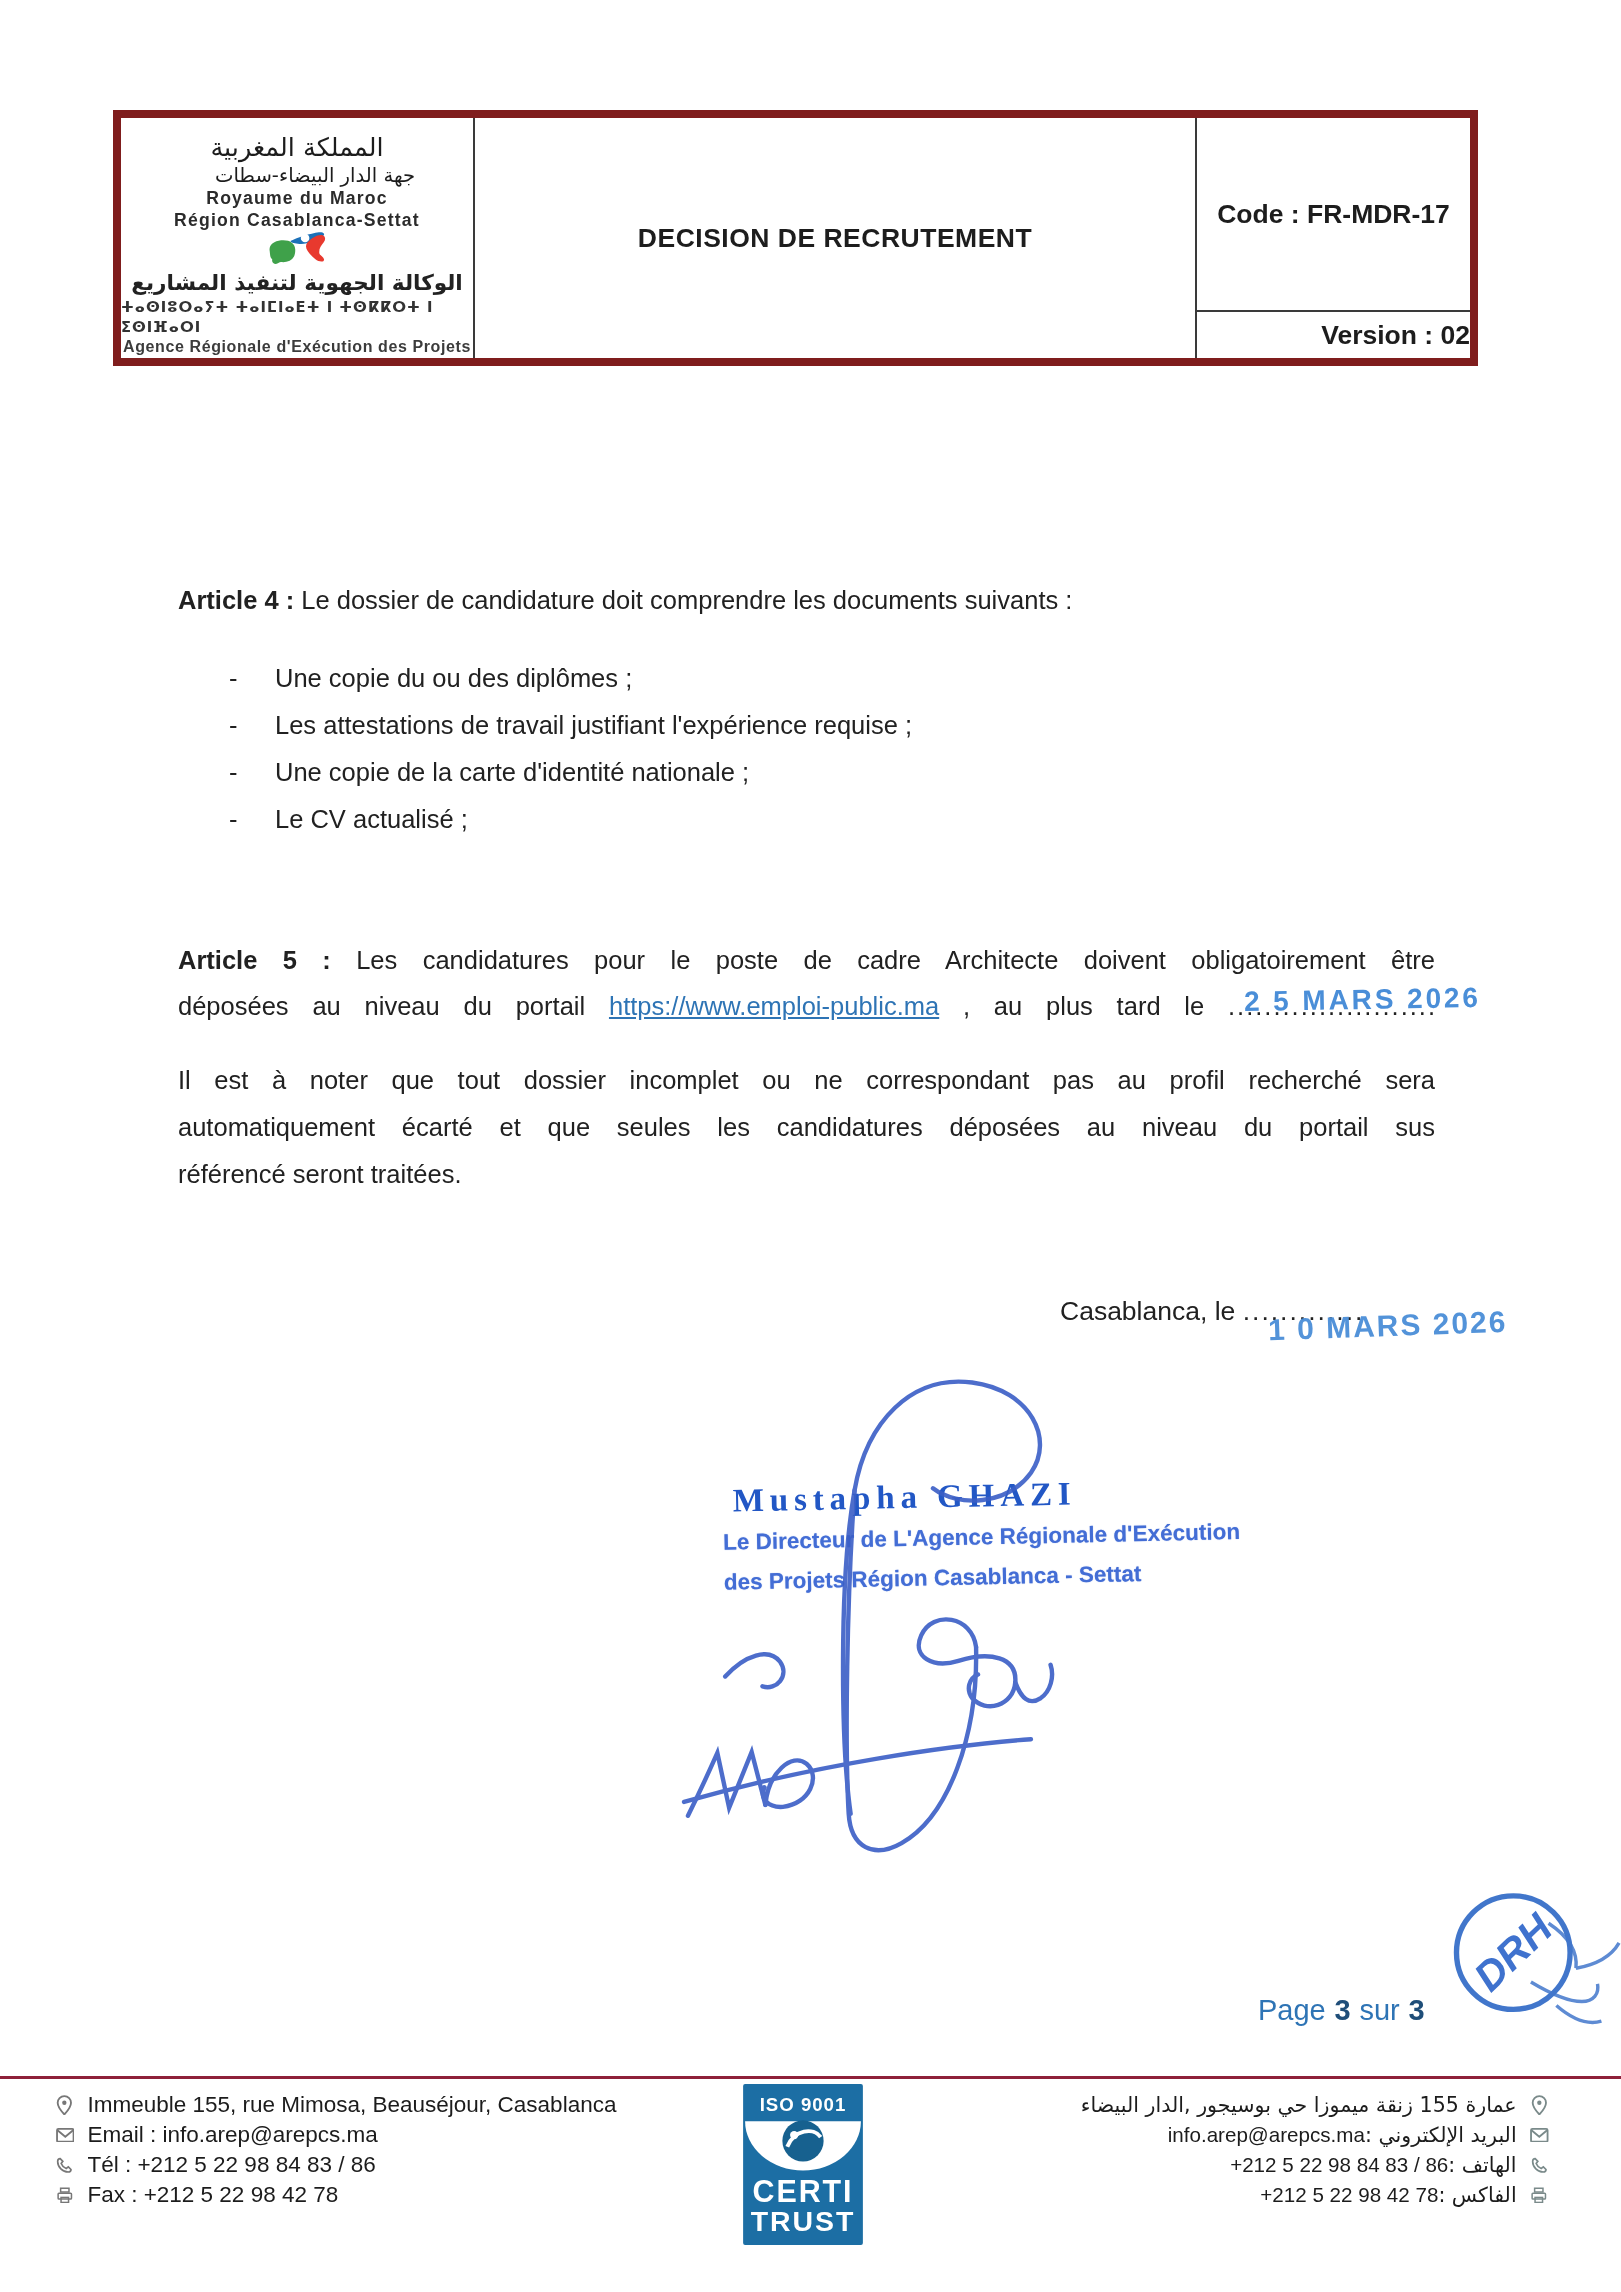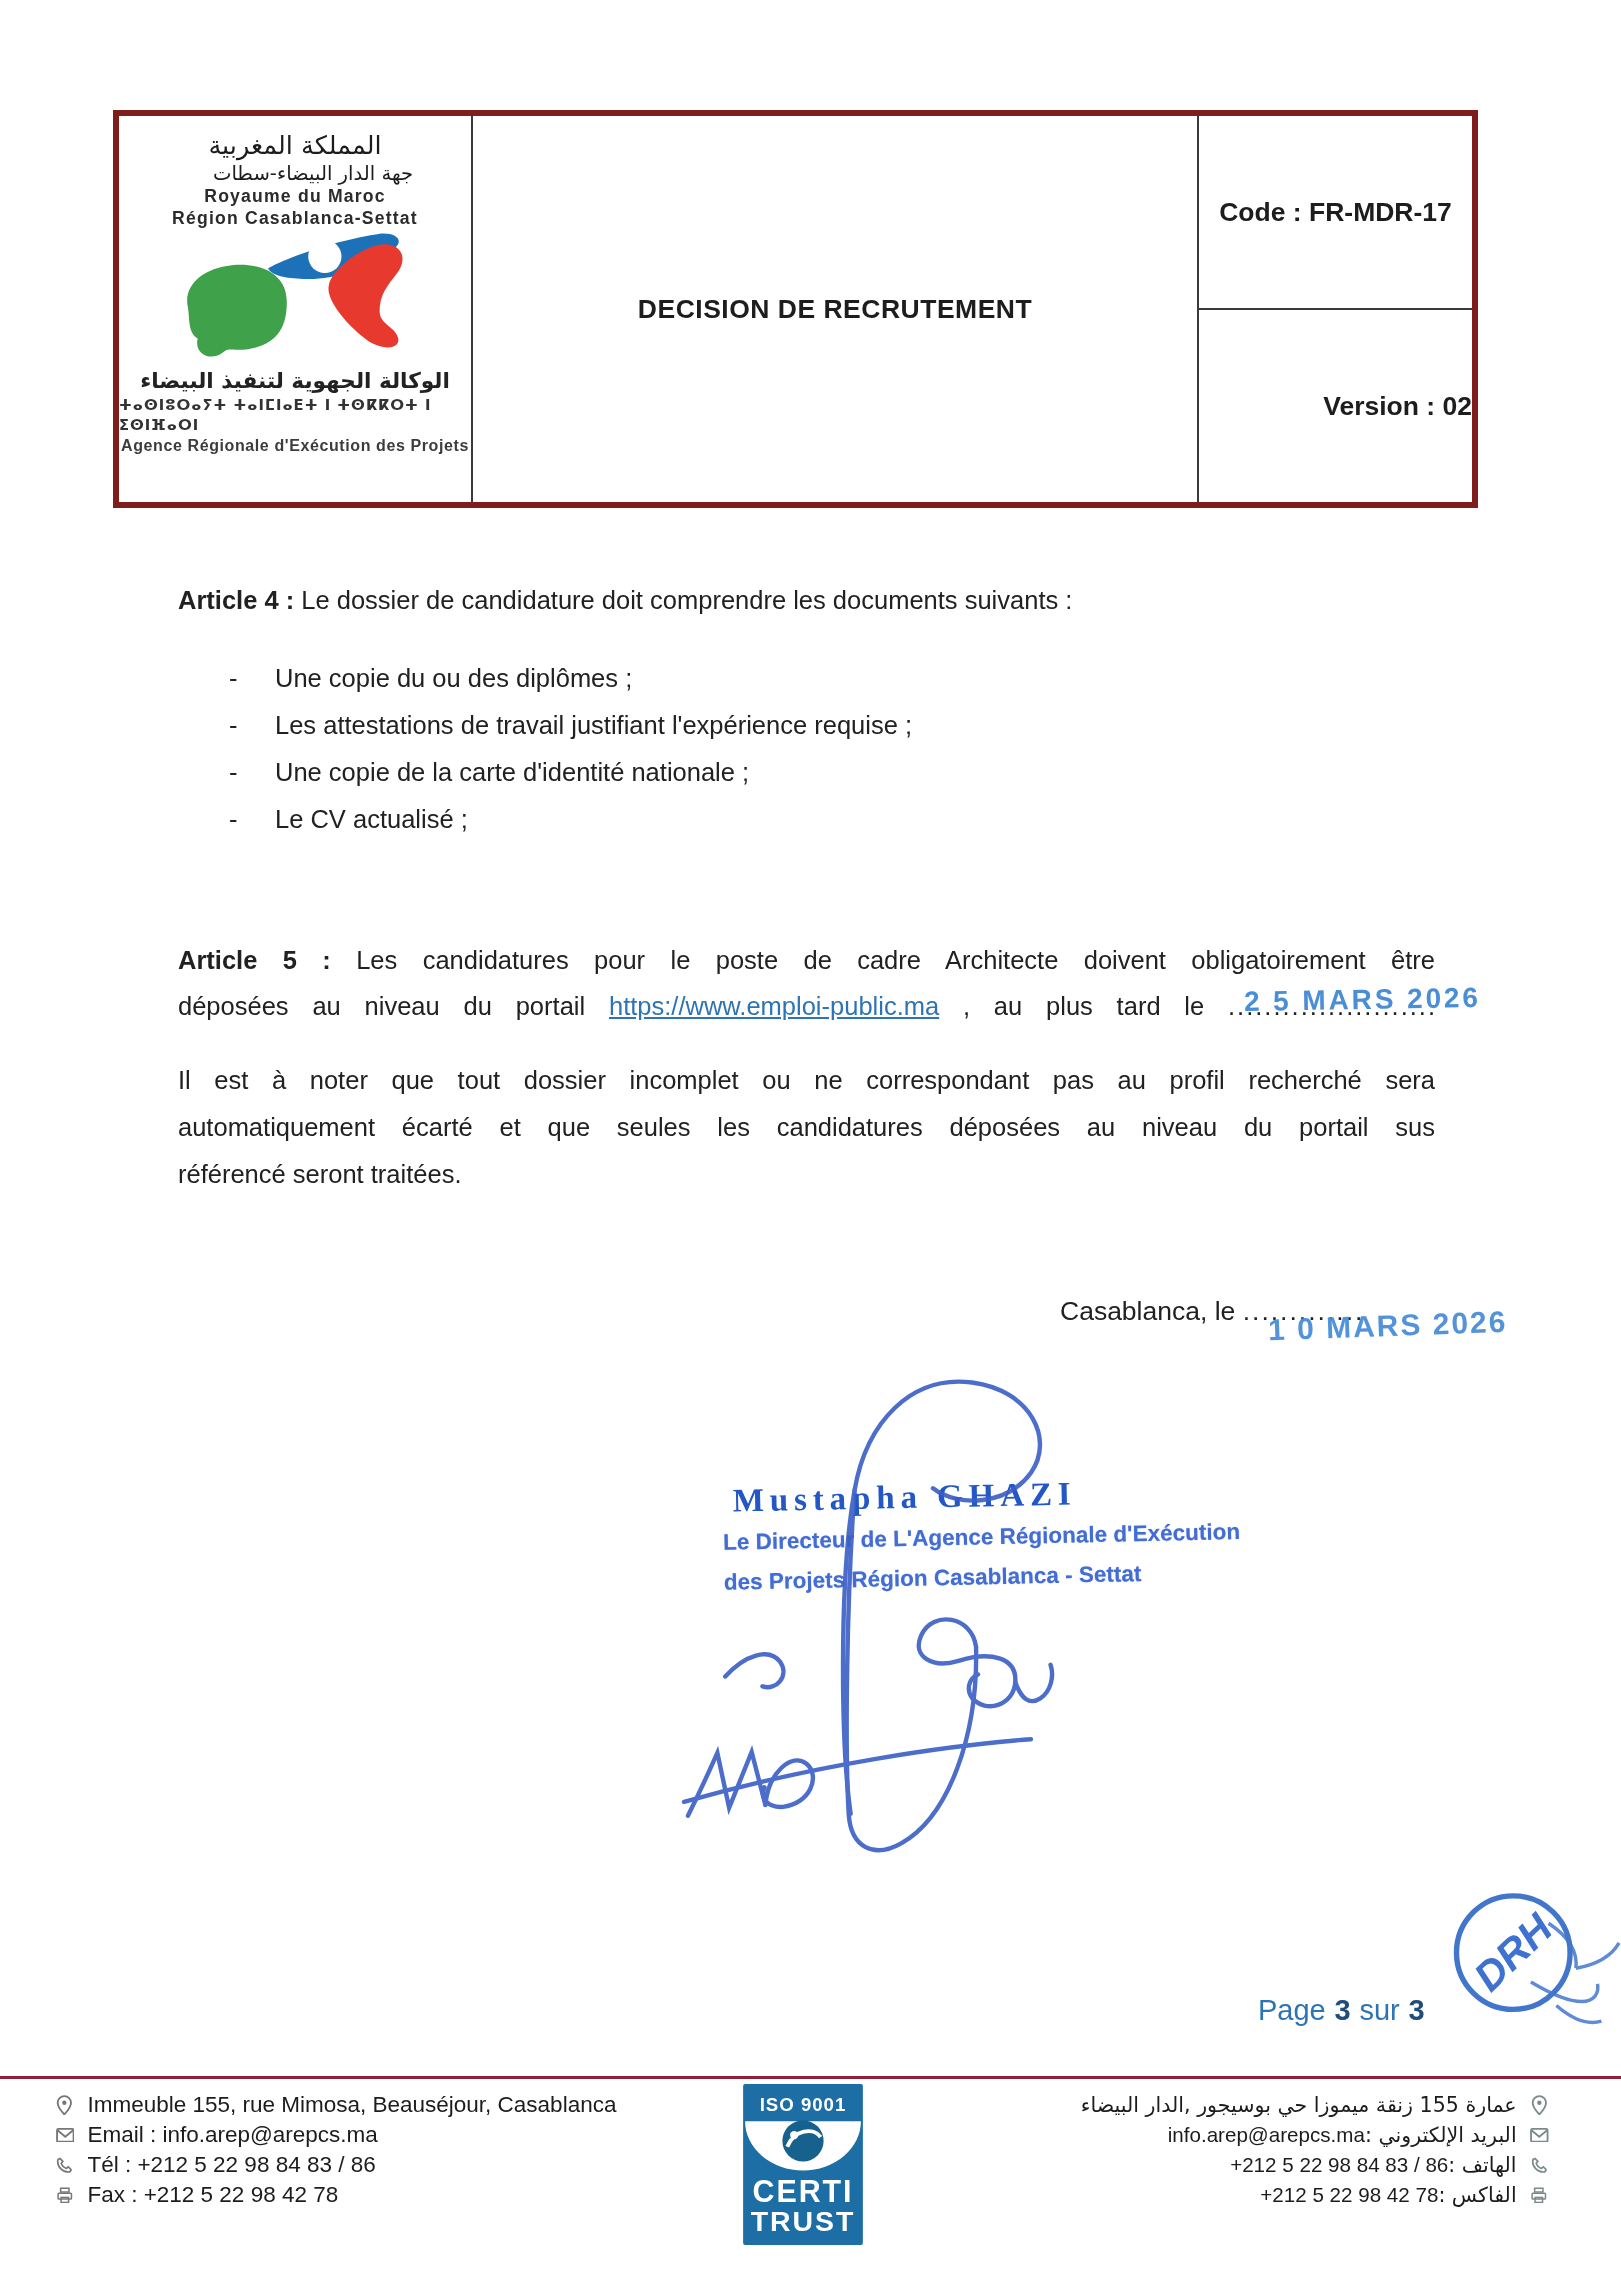--- a/index.html
+++ b/index.html
@@ -1,21 +1,21 @@
 <!DOCTYPE html>
 <html><head>
 <meta charset="utf-8">
 <style>
   html,body{margin:0;padding:0;background:#fff;}
   .page{position:relative;width:1621px;height:2293px;background:#fff;overflow:hidden;
         font-family:"Liberation Sans",sans-serif;color:#212121;}
 
   
-  .hdr{position:absolute;left:113px;top:110px;width:1365px;height:398px;
-       border:6px solid #7f1d1d;display:flex;box-sizing:border-box;}
+  .hdr{position:absolute;left:113px;top:110px;width:1365px;height:256px;
+       border:8px solid #7f1d1d;display:flex;box-sizing:border-box;}
   .hdr-logo-cell{width:354px;box-sizing:border-box;border-right:2px solid #3a3a3a;
        display:flex;flex-direction:column;align-items:center;padding-top:13.7px;}
   .hdr-title-cell{flex:1;display:flex;align-items:center;justify-content:center;}
   .hdr-code-cell{width:275px;box-sizing:border-box;border-left:2px solid #3a3a3a;
        display:flex;flex-direction:column;}
   .hdr-code-top{height:194px;box-sizing:border-box;border-bottom:2px solid #3a3a3a;
        display:flex;align-items:center;justify-content:center;}
   .hdr-code-bot{flex:1;display:flex;align-items:center;justify-content:flex-end;}
   .doc-title{font-weight:bold;font-size:26.5px;letter-spacing:0.5px;color:#1d1d1d;}
   .code-txt,.ver-txt{font-weight:bold;font-size:26.5px;color:#1d1d1d;}
@@ -90,21 +90,21 @@
       <svg width="235" height="135" viewBox="0 0 240 138">
         <path d="M 10,80 C 5,58 25,40 55,37 C 88,34 110,48 111,72 C 112,96 104,116 76,122
                  C 60,126 52,120 46,126 C 34,136 16,128 20,112 C 10,106 12,92 10,80 Z" fill="#3fa14a"></path>
         <path d="M 92,40 C 120,25 170,10 205,5 C 222,3 231,11 222,19 C 196,39 160,53 128,51
                  C 110,50 96,48 92,40 Z" fill="#1d71b8"></path>
         <circle cx="150" cy="28" r="17" fill="#ffffff"></circle>
         <path d="M 160,45 C 175,27 201,13 216,16 C 231,19 233,33 224,45 C 213,59 206,68 206,84
                  C 206,98 223,100 225,112 C 227,125 204,123 191,112 C 171,96 151,72 154,58
                  C 155,52 157,50 160,45 Z" fill="#e8392e"></path>
       </svg>
-      <div class="ar-agency">الوكالة الجهوية لتنفيذ البيضاء</div>
+      <div class="ar-agency">الوكالة الجهوية لتنفيذ المشاريع</div>
       <div class="tifinagh">ⵜⴰⵙⵏⵓⵔⴰⵢⵜ ⵜⴰⵏⵎⵏⴰⴹⵜ ⵏ ⵜⵙⴽⴽⵔⵜ ⵏ ⵉⵙⵏⴼⴰⵔⵏ</div>
       <div class="fr-agency">Agence Régionale d'Exécution des Projets</div>
     </div>
 
     <div class="hdr-title-cell">
       <div class="doc-title">DECISION DE RECRUTEMENT</div>
     </div>
 
     <div class="hdr-code-cell">
       <div class="hdr-code-top">

